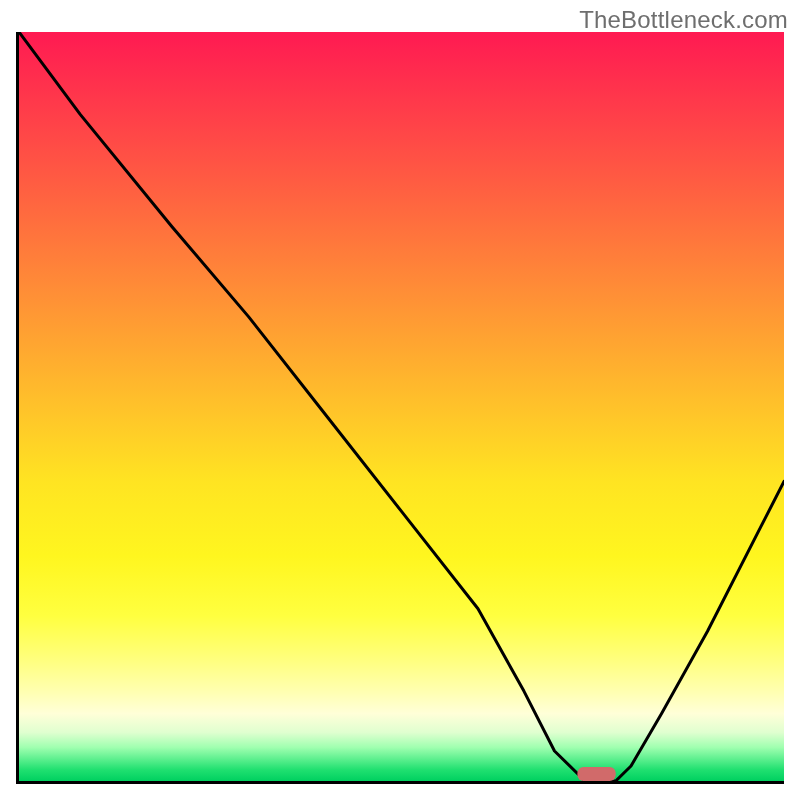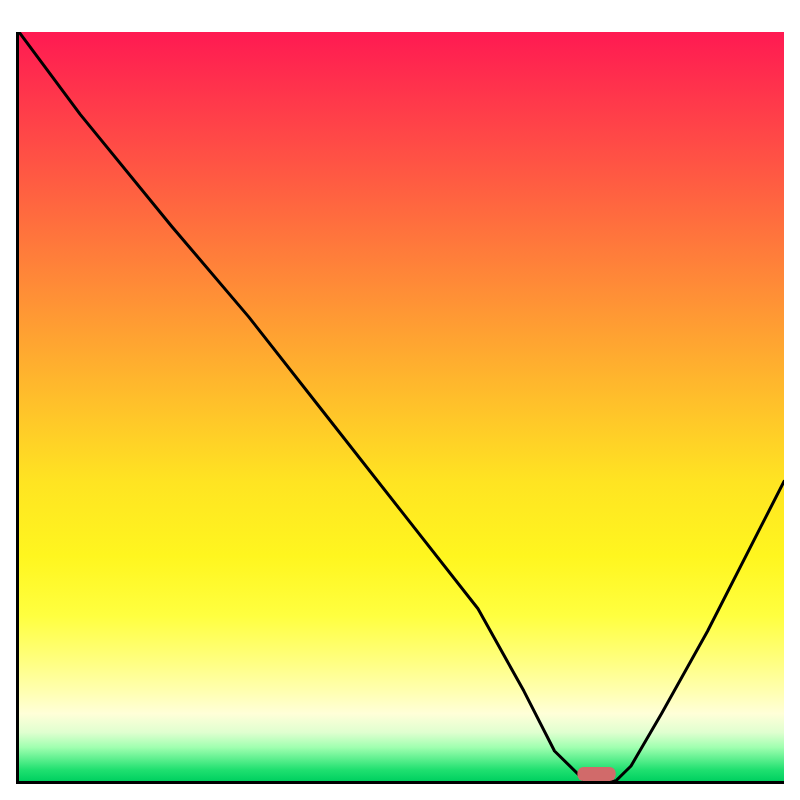--- a/index.html
+++ b/index.html
@@ -81,20 +81,21 @@
   }
   .marker {
     fill: #d16a6a;
     stroke: none;
   }
 </style>
 </head>
 <body>
 
 <div class="chart-container">
+  <div class="watermark">TheBottleneck.com</div>
 
   <div class="plot-area">
     <div class="gradient-bg"></div>
     <svg class="curve-layer" viewBox="0 0 765 749" preserveAspectRatio="none">
       <path id="bottleneck-path" class="curve-path" d="M 0.0 0.0 L 61.2 82.4 L 153.0 194.7 L 229.5 284.6 L 306.0 382.0 L 382.5 479.4 L 459.0 576.7 L 504.9 659.1 L 535.5 719.0 L 566.1 749.0 L 596.7 749.0 L 612.0 734.0 L 642.6 681.6 L 688.5 599.2 L 765.0 449.4"></path>
       <rect id="optimal-marker" class="marker" rx="6" ry="6" x="558.4" y="735.0" width="38.3" height="14.0"></rect>
     </svg>
   </div>
 </div>
 

